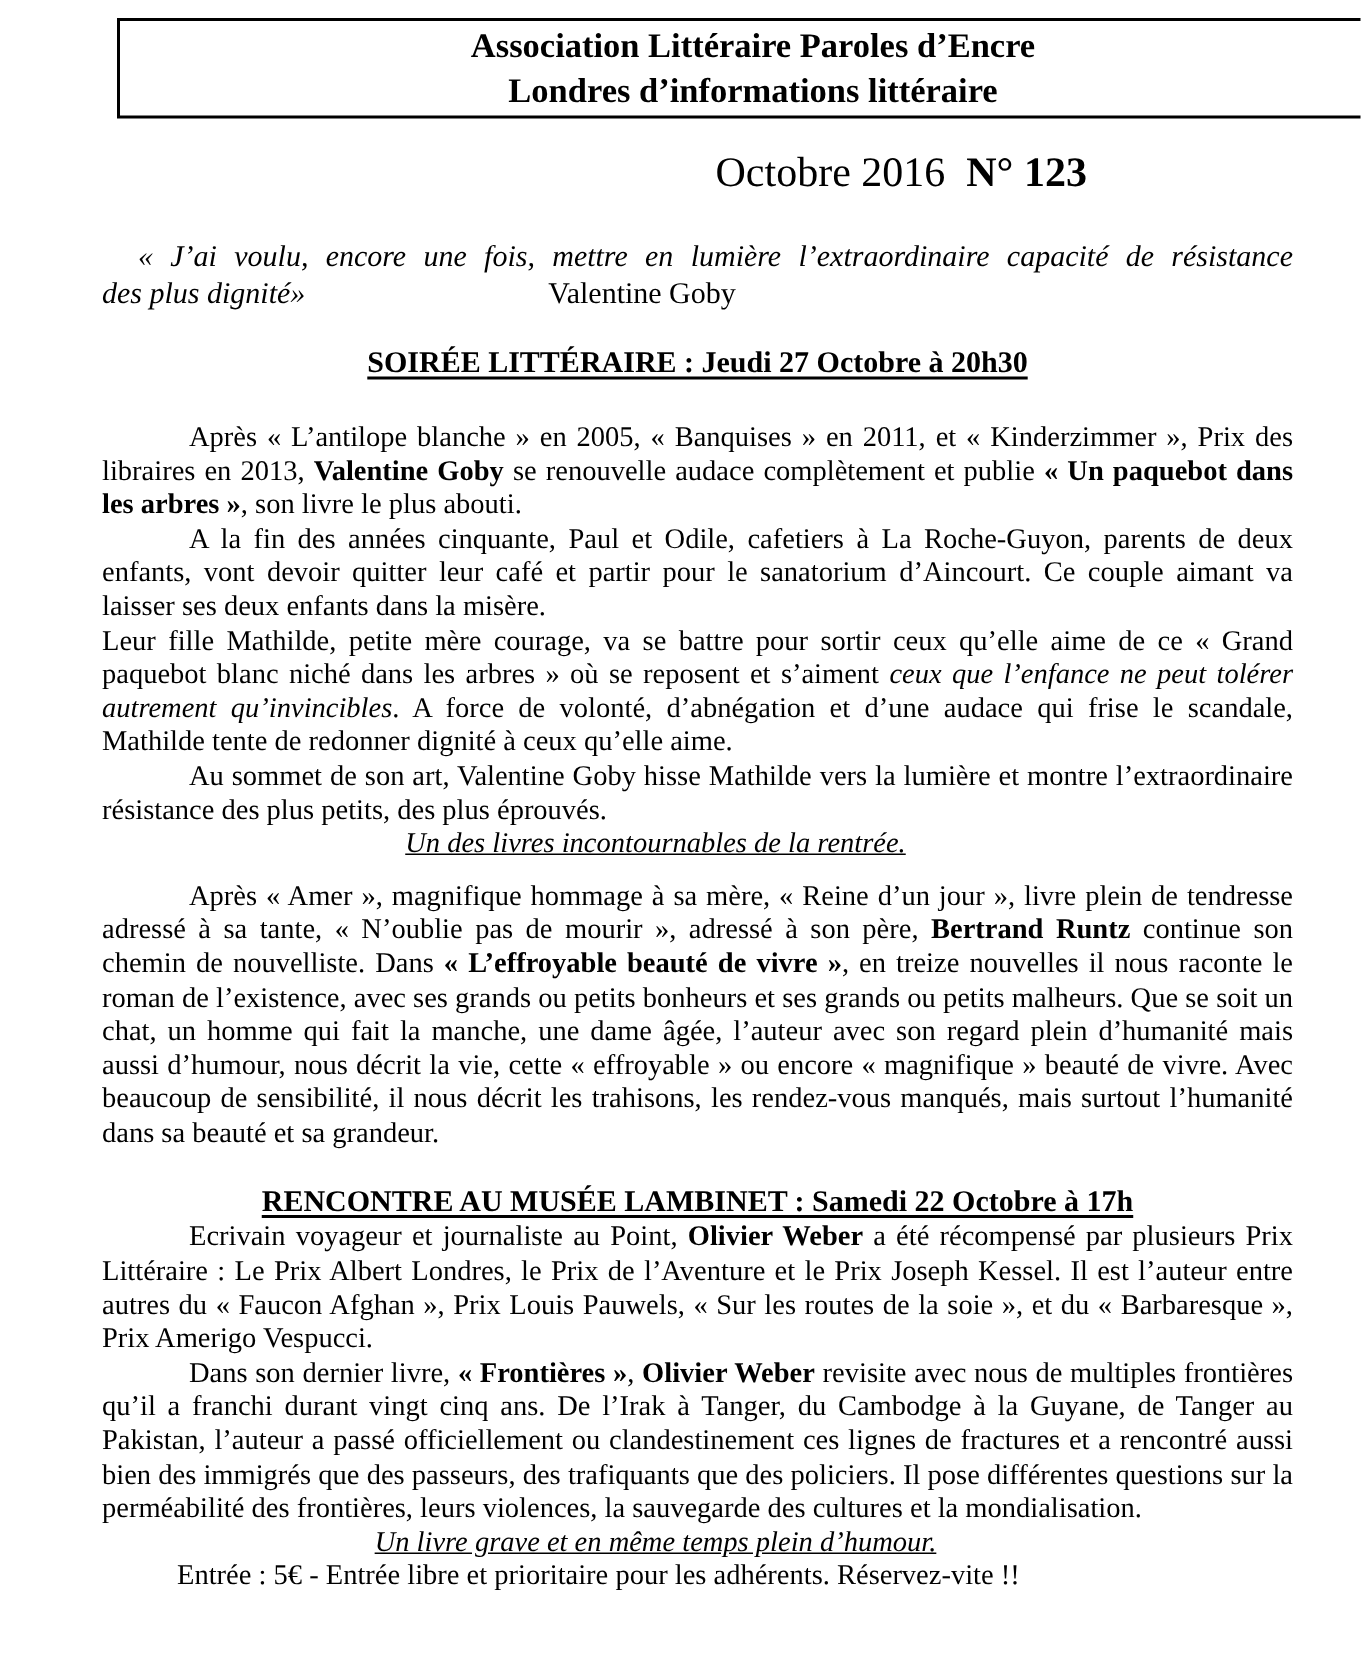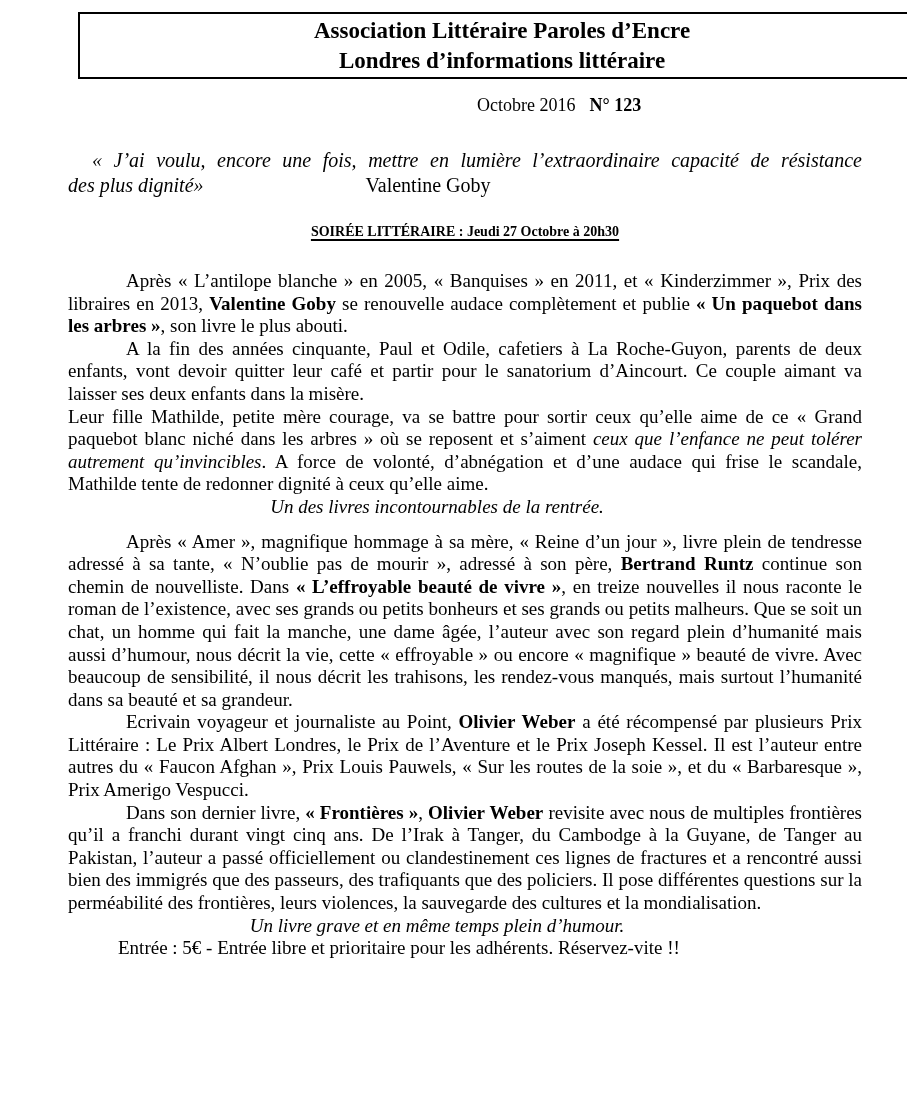--- a/index.html
+++ b/index.html
@@ -19,56 +19,56 @@
     border: 2px solid #000;
     text-align: center;
     font-weight: bold;
     font-size: 23px;
     line-height: 30px;
     padding-top: 2px;
   }
 
   
   .issue {
-    margin-top: 12px;
+    margin-top: 23px;
     padding-left: 477px;
-    font-size: 18px;
+    font-size: 28px;
     line-height: 28px;
     white-space: nowrap;
   }
   .issue .num { font-weight: bold; margin-left: 14px; }
 
   
   .content { margin: 0 45px 0 68px; }
 
   
   .quote { margin-top: 30px; font-size: 20px; font-style: italic; line-height: 23px; }
   .quote .q1 { text-align: justify; text-align-last: justify; margin-left: 24px; }
   .quote .q2 { margin-top: 2px; }
   .quote .attribution { font-style: normal; margin-left: 162px; }
 
   
   .heading {
-    font-size: 14px; font-weight: bold;
+    font-size: 20px; font-weight: bold;
     text-align: center;
     margin: 22px 0 0 0;
     line-height: 25px;
   }
   .heading .u, .u { text-decoration: underline; text-decoration-thickness: 2px; text-underline-offset: 3px; }
   p.para {
     margin: 0;
     font-size: 19px;
     line-height: 22.6px;
     text-align: justify;
     hyphens: none;
   }
   p.indent { text-indent: 58px; }
   p.space-md { margin-top: 26px; }
   p.space-lg { margin-top: 12px; }
-  p.align-center-italic { text-align: center; font-style: italic; text-indent: 0; padding-right: 56px; }
+  p.align-center-italic { text-align: center; font-style: italic; text-indent: 0; padding-right: 56px; text-decoration: underline; }
   p.align-left-indent { text-align: left; text-indent: 0; padding-left: 50px; }
   .b { font-weight: bold; }
   .i { font-style: italic; }
 </style>
 </head>
 <body>
 
 <div class="page">
 
   <div class="masthead">
@@ -87,22 +87,24 @@
       <div class="q2">
         <span>des plus dignité»</span><span class="attribution">Valentine Goby</span>
       </div>
     </div>
 
     <div>
         <h2 class="heading"><span class="b u">SOIRÉE LITTÉRAIRE : Jeudi 27 Octobre à 20h30</span></h2>
         <p class="para indent space-md"><span>Après « L’antilope blanche » en 2005, « Banquises » en 2011, et « Kinderzimmer », Prix des libraires en 2013, </span><span class="b">Valentine Goby</span><span> se renouvelle audace complètement et publie </span><span class="b">« Un paquebot dans les arbres »</span><span>, son livre le plus abouti.</span></p>
         <p class="para indent"><span>A la fin des années cinquante, Paul et Odile, cafetiers à La Roche-Guyon, parents de deux enfants, vont devoir quitter leur café et partir pour le sanatorium d’Aincourt. Ce couple aimant va laisser ses deux enfants dans la misère.</span></p>
         <p class="para"><span>Leur fille Mathilde, petite mère courage, va se battre pour sortir ceux qu’elle aime de ce « Grand paquebot blanc niché dans les arbres » où se reposent et s’aiment </span><span class="i">ceux que l’enfance ne peut tolérer autrement qu’invincibles</span><span>. A force de volonté, d’abnégation et d’une audace qui frise le scandale, Mathilde tente de redonner dignité à ceux qu’elle aime.</span></p>
+        <p class="para indent"><span>Au sommet de son art, Valentine Goby hisse Mathilde vers la lumière et montre l’extraordinaire résistance des plus petits, des plus éprouvés.</span></p>
         <p class="para align-center-italic"><span class="i">Un des livres incontournables de la rentrée.</span></p>
         <p class="para indent space-lg"><span>Après « Amer », magnifique hommage à sa mère, « Reine d’un jour », livre plein de tendresse adressé à sa tante, « N’oublie pas de mourir », adressé à son père, </span><span class="b">Bertrand Runtz</span><span> continue son chemin de nouvelliste. Dans </span><span class="b">« L’effroyable beauté de vivre »</span><span>, en treize nouvelles il nous raconte le roman de l’existence, avec ses grands ou petits bonheurs et ses grands ou petits malheurs. Que se soit un chat, un homme qui fait la manche, une dame âgée, l’auteur avec son regard plein d’humanité mais aussi d’humour, nous décrit la vie, cette « effroyable » ou encore « magnifique » beauté de vivre. Avec beaucoup de sensibilité, il nous décrit les trahisons, les rendez-vous manqués, mais surtout l’humanité dans sa beauté et  sa grandeur.</span></p>
+        <h2 class="heading"><span class="b u">RENCONTRE AU MUSÉE LAMBINET : Samedi 22 Octobre à 17h</span></h2>
         <p class="para indent"><span>Ecrivain voyageur et journaliste au Point, </span><span class="b">Olivier Weber</span><span> a été récompensé par plusieurs Prix Littéraire : Le Prix Albert Londres, le Prix de l’Aventure et le Prix Joseph Kessel. Il est l’auteur entre autres du « Faucon Afghan », Prix Louis Pauwels, « Sur les routes de la soie », et du « Barbaresque », Prix Amerigo Vespucci.</span></p>
         <p class="para indent"><span>Dans son dernier livre, </span><span class="b">« Frontières »</span><span>, </span><span class="b">Olivier Weber</span><span> revisite avec nous de multiples frontières qu’il a franchi durant vingt cinq ans. De l’Irak à Tanger, du Cambodge à la Guyane, de Tanger au Pakistan, l’auteur a passé officiellement ou clandestinement ces lignes de fractures et a rencontré aussi bien des immigrés que des passeurs, des trafiquants que des policiers. Il pose différentes questions sur la perméabilité des frontières, leurs violences, la sauvegarde des cultures et  la mondialisation.</span></p>
         <p class="para align-center-italic"><span class="i">Un livre grave et en même temps plein d’humour.</span></p>
         <p class="para align-left-indent"><span>Entrée : 5€ - Entrée libre et prioritaire pour les adhérents. Réservez-vite !!</span></p>
       </div>
 
   </div>
 </div>
 
 </body></html>

